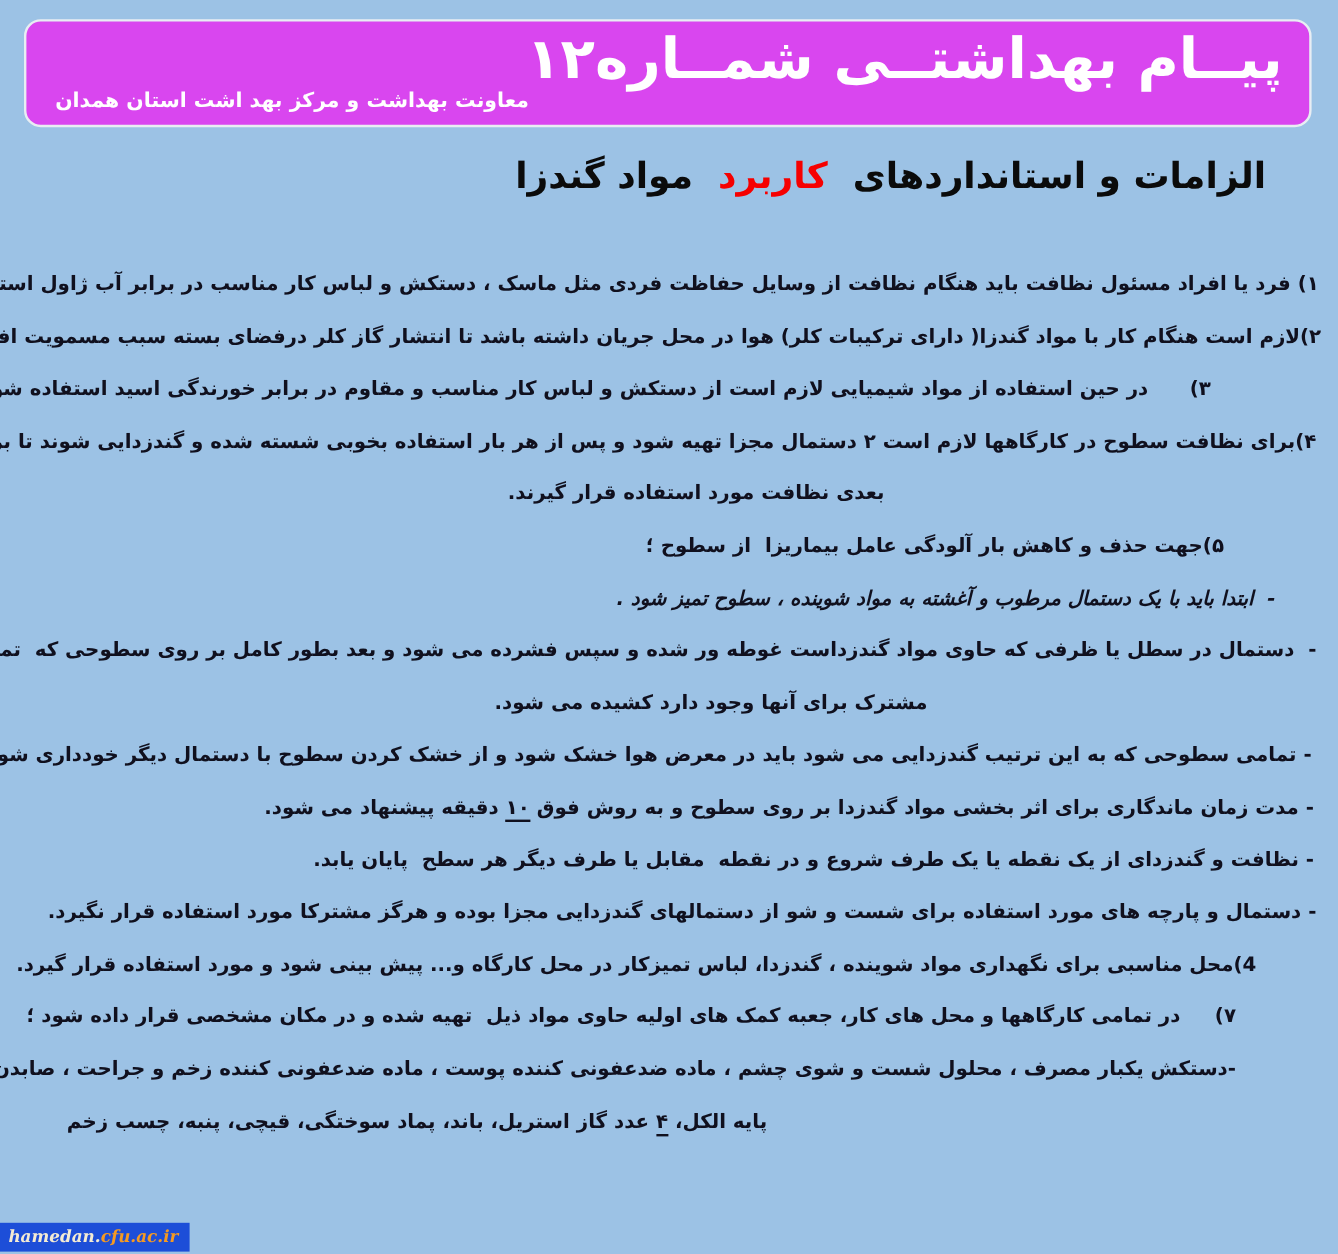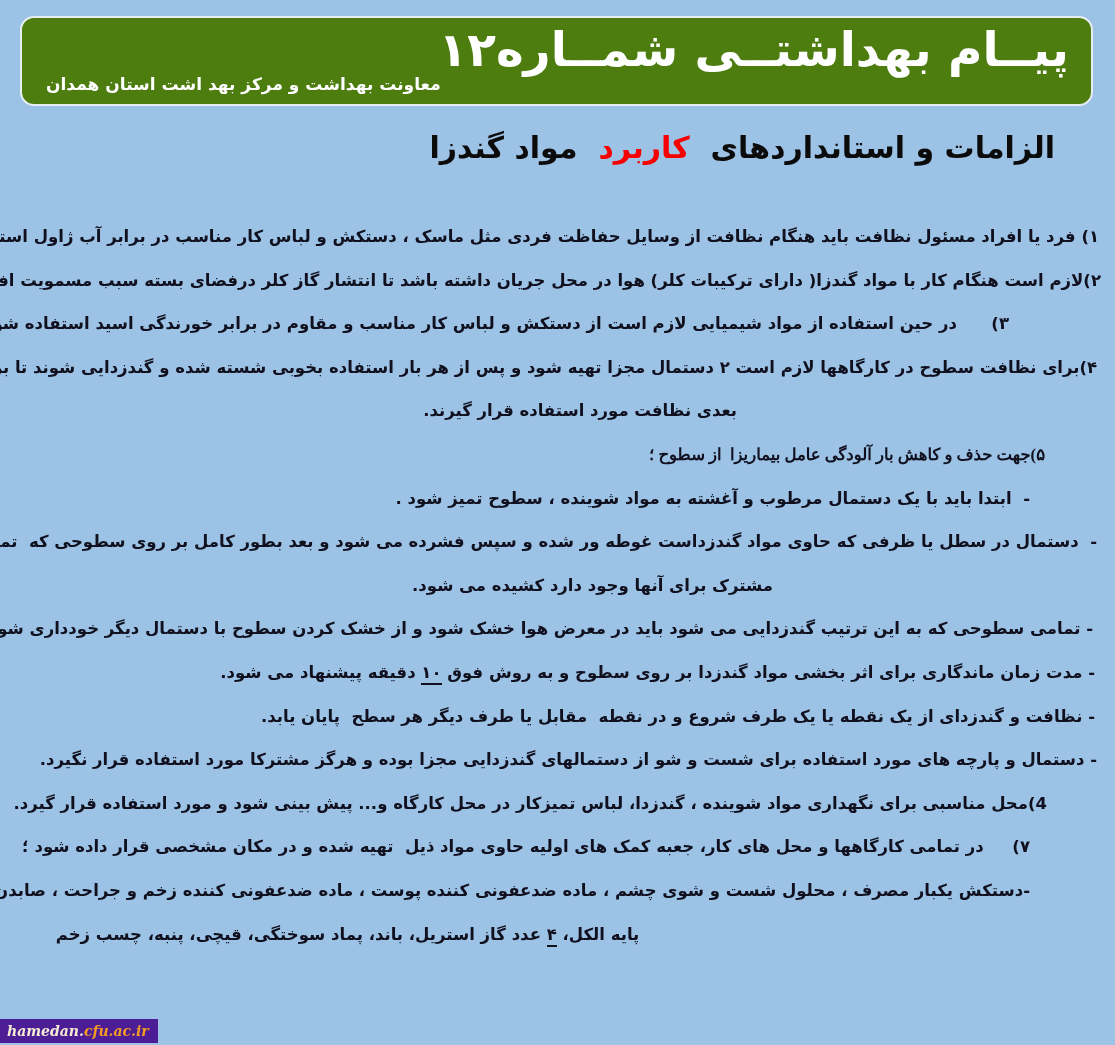--- a/index.html
+++ b/index.html
@@ -3,21 +3,21 @@
 <meta charset="utf-8">
 <style>
   html,body{margin:0;padding:0;}
   body{
     width:1115px;height:1045px;position:relative;overflow:hidden;
     background:#9CC2E5;
     font-family:"DejaVu Sans","Liberation Sans",sans-serif;
   }
   .header{
     position:absolute;left:20px;top:16px;width:1073px;height:90px;
-    background:#4d7c0f;border:2px solid #E8EDF3;border-radius:14px;
+    background:#d946ef;border:2px solid #E8EDF3;border-radius:14px;
     box-sizing:border-box;
   }
   .header-title{
     position:absolute;right:22px;top:4px;
     direction:rtl;font-size:47px;font-weight:bold;color:#FFFFFF;
     white-space:pre;letter-spacing:0;
   }
   .header-subtitle{
     position:absolute;left:24px;bottom:10px;
     direction:rtl;font-size:17px;font-weight:bold;color:#FFFFFF;white-space:pre;
@@ -32,21 +32,21 @@
     position:absolute;top:215px;left:0;right:0;direction:rtl;
   }
   .line{
     height:43.6px;line-height:43.6px;
     font-size:16.5px;font-weight:bold;color:#10101E;
     text-align:right;white-space:pre;direction:rtl;
   }
   .u{border-bottom:2px solid #10101E;padding-bottom:1px;}
   .watermark{
     position:absolute;left:0;top:1019px;height:24px;
-    background:#4c1d95;display:flex;align-items:center;padding:0 9px 0 7px;
+    background:#1d4ed8;display:flex;align-items:center;padding:0 9px 0 7px;
     font-family:"DejaVu Serif","Liberation Serif",serif;
     font-style:italic;font-weight:bold;font-size:14px;color:#F3EBD3;
     white-space:pre;
   }
   .watermark .orange{color:#F59A22;}
 </style>
 </head>
 <body>
 
 <div class="header">
@@ -55,22 +55,22 @@
 </div>
 
 <div class="doc-title"><span>الزامات و استانداردهای  </span><span class="red">کاربرد</span><span>  مواد گندزا</span></div>
 
 <div id="lines">
     <div class="line" style="padding-right: 16px;"><span>۱) فرد یا افراد مسئول نظافت باید هنگام نظافت از وسایل حفاظت فردی مثل ماسک ، دستکش و لباس کار مناسب در برابر آب ژاول استفاده نمایند.</span></div>
     <div class="line" style="padding-right: 14px;"><span>۲)لازم است هنگام کار با مواد گندزا( دارای ترکیبات کلر) هوا در محل جریان داشته باشد تا انتشار گاز کلر درفضای بسته سبب مسمویت افراد نشود.</span></div>
     <div class="line" style="padding-right: 106px;"><span>۳)      در حین استفاده از مواد شیمیایی لازم است از دستکش و لباس کار مناسب و مقاوم در برابر خورندگی اسید استفاده شود.</span></div>
     <div class="line" style="padding-right: 18px;"><span>۴)برای نظافت سطوح در کارگاهها لازم است ۲ دستمال مجزا تهیه شود و پس از هر بار استفاده بخوبی شسته شده و گندزدایی شوند تا برای نوبت</span></div>
     <div class="line" style="padding-right: 378px;"><span>بعدی نظافت مورد استفاده قرار گیرند.</span></div>
-    <div class="line" style="padding-right: 70px; font-family: Liberation Serif, serif;"><span>۵)جهت حذف و کاهش بار آلودگی عامل بیماریزا  از سطوح ؛</span></div>
-    <div class="line" style="padding-right: 85px;"><span>-  ابتدا باید با یک دستمال مرطوب و آغشته به مواد شوینده ، سطوح تمیز شود .</span></div>
+    <div class="line" style="padding-right: 95px;"><span>۵)جهت حذف و کاهش بار آلودگی عامل بیماریزا  از سطوح ؛</span></div>
+    <div class="line" style="padding-right: 52px; font-style: italic;"><span>-  ابتدا باید با یک دستمال مرطوب و آغشته به مواد شوینده ، سطوح تمیز شود .</span></div>
     <div class="line" style="padding-right: 18px;"><span>-  دستمال در سطل یا ظرفی که حاوی مواد گندزداست غوطه ور شده و سپس فشرده می شود و بعد بطور کامل بر روی سطوحی که  تماس</span></div>
     <div class="line" style="padding-right: 342px;"><span>مشترک برای آنها وجود دارد کشیده می شود.</span></div>
     <div class="line" style="padding-right: 22px;"><span>- تمامی سطوحی که به این ترتیب گندزدایی می شود باید در معرض هوا خشک شود و از خشک کردن سطوح با دستمال دیگر خودداری شود.</span></div>
     <div class="line" style="padding-right: 20px;"><span>- مدت زمان ماندگاری برای اثر بخشی مواد گندزدا بر روی سطوح و به روش فوق </span><span class="u">۱۰</span><span> دقیقه پیشنهاد می شود.</span></div>
     <div class="line" style="padding-right: 20px;"><span>- نظافت و گندزدای از یک نقطه یا یک طرف شروع و در نقطه  مقابل یا طرف دیگر هر سطح  پایان یابد.</span></div>
     <div class="line" style="padding-right: 18px;"><span>- دستمال و پارچه های مورد استفاده برای شست و شو از دستمالهای گندزدایی مجزا بوده و هرگز مشترکا مورد استفاده قرار نگیرد.</span></div>
     <div class="line" style="padding-right: 68px;"><span>4)محل مناسبی برای نگهداری مواد شوینده ، گندزدا، لباس تمیزکار در محل کارگاه و... پیش بینی شود و مورد استفاده قرار گیرد.</span></div>
     <div class="line" style="padding-right: 85px; margin-left: 40px;"><span>۷)     در تمامی کارگاهها و محل های کار، جعبه کمک های اولیه حاوی مواد ذیل  تهیه شده و در مکان مشخصی قرار داده شود ؛</span></div>
     <div class="line" style="padding-right: 85px;"><span>-دستکش یکبار مصرف ، محلول شست و شوی چشم ، ماده ضدعفونی کننده پوست ، ماده ضدعفونی کننده زخم و جراحت ، صابدن مایع بر</span></div>
     <div class="line" style="padding-right: 420px; text-align: center;"><span>پایه الکل، </span><span class="u">۴</span><span> عدد گاز استریل، باند، پماد سوختگی، قیچی، پنبه، چسب زخم</span></div>

